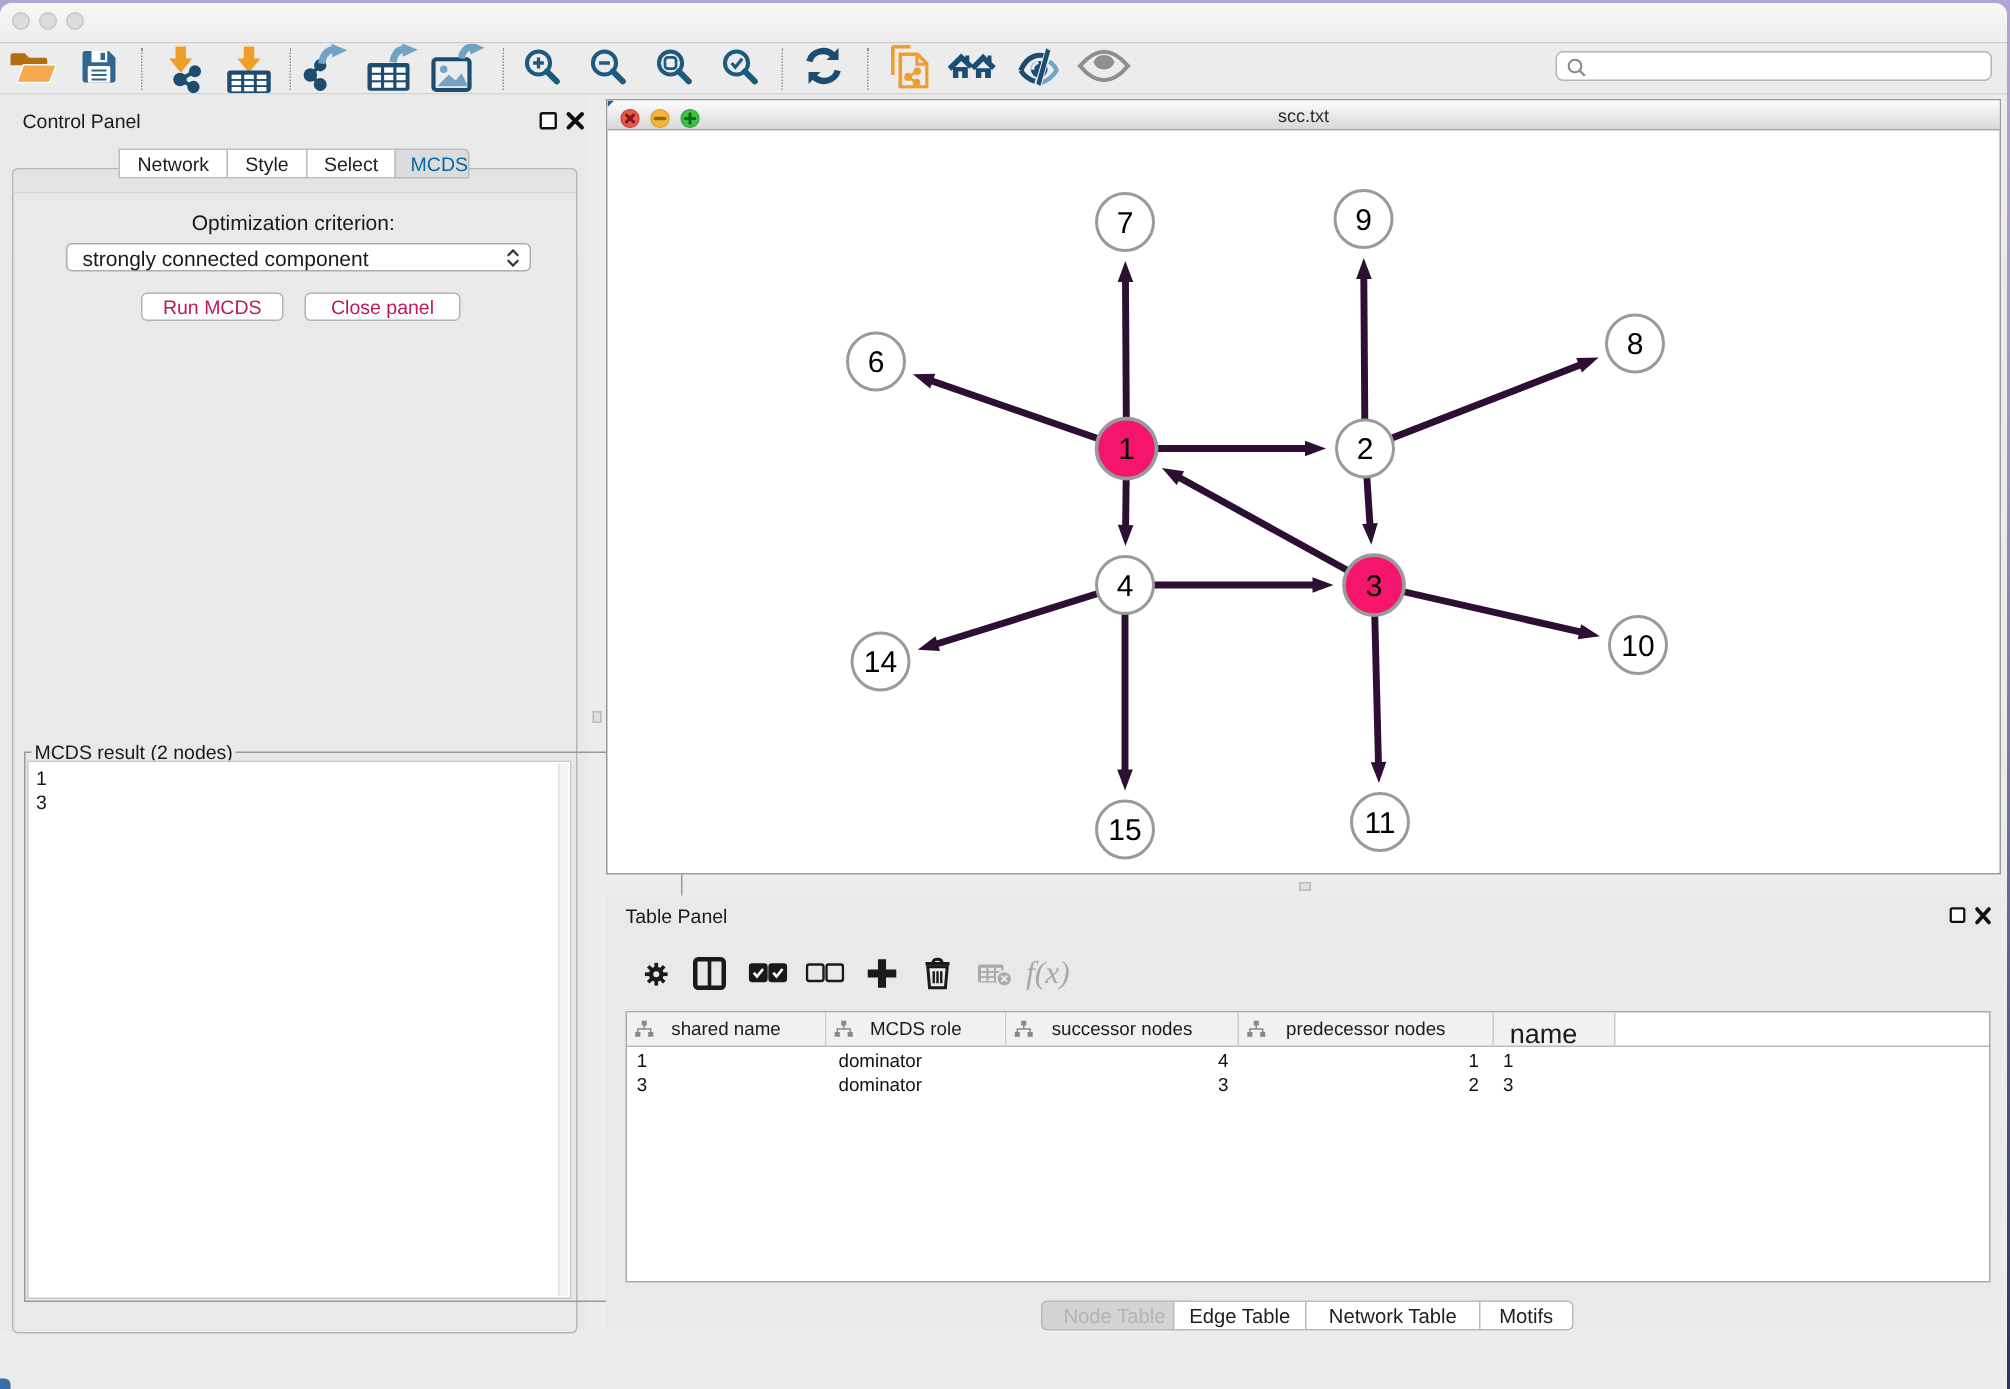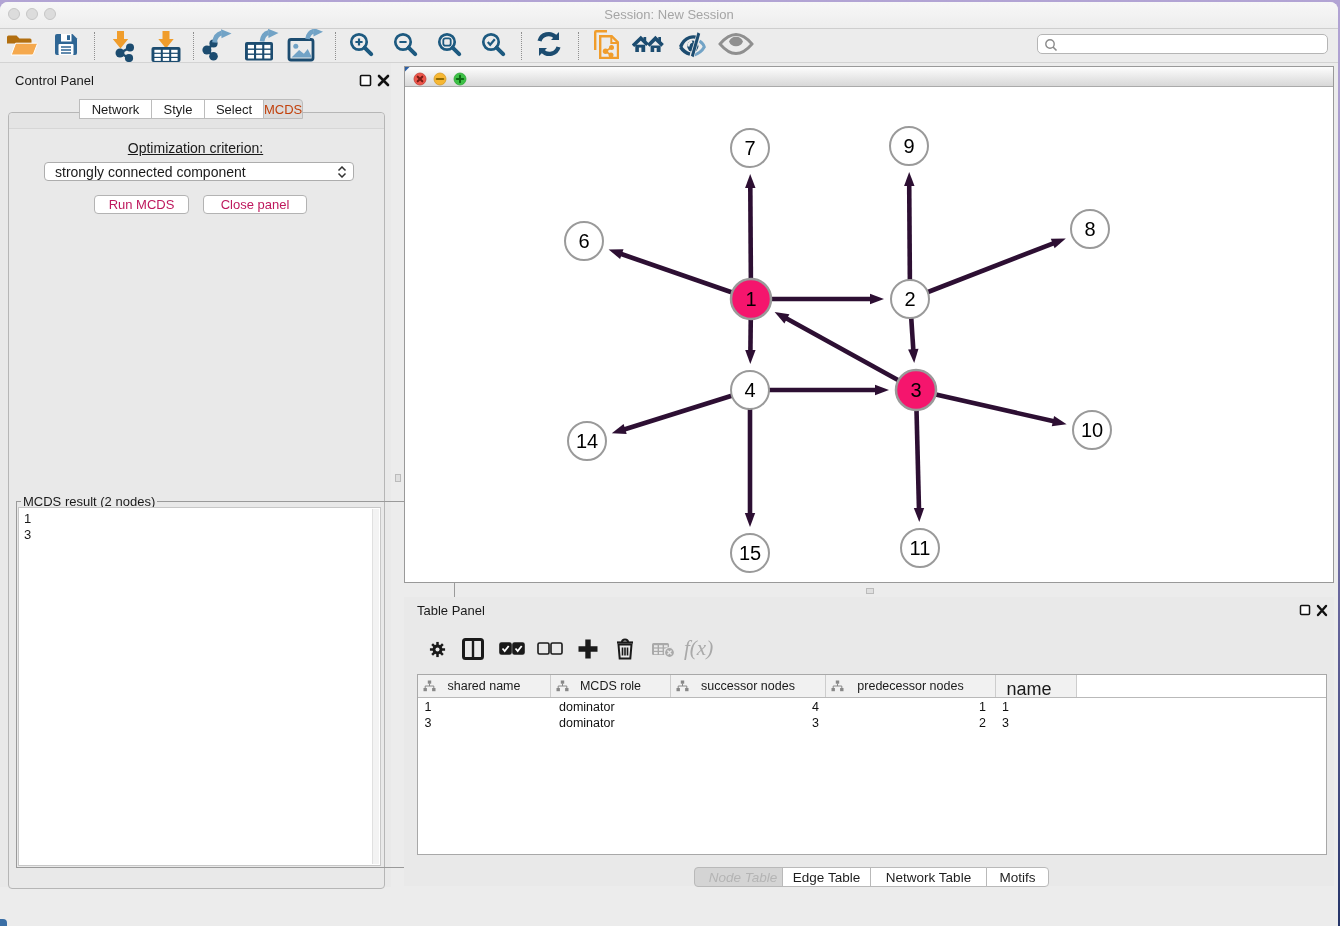--- a/index.html
+++ b/index.html
@@ -31,21 +31,20 @@
 .ttab { position:absolute; top:0; height:20px; border:1px solid #b9b9b9; background:#fff; font-size:13.5px; font-weight:500; color:#1e1e1e; text-align:center; line-height:19px; }
 </style>
 </head>
 <body>
 <div class="window">
 
   <div class="titlebar">
     <div class="tl" style="left:8px;"></div>
     <div class="tl" style="left:26px;"></div>
     <div class="tl" style="left:44px;"></div>
-    <div class="wtitle">Session: New Session</div>
   </div>
 
   <div class="toolbar" id="maintoolbar">
       <div class="sep" style="left:94px;"></div>
       <div class="sep" style="left:193px;"></div>
       <div class="sep" style="left:335px;"></div>
       <div class="sep" style="left:521px;"></div>
       <div class="sep" style="left:578px;"></div>
       <svg class="abs" style="left:3px; top:2px;" width="38" height="27" viewBox="0 0 38 27">
         <path d="M4 23 V6 q0-1.5 1.5-1.5 h8 l3 3 h10.5 q1.5 0 1.5 1.5 v3.5 h-24.5 z" fill="#b26f10"></path>
@@ -175,25 +174,25 @@
 
   <div class="cpanel">
     <div class="phead abs" style="left:15px; top:10px;">Control Panel</div>
     <svg class="abs" style="left:359px; top:11px;" width="32" height="13" viewBox="0 0 32 13">
       <rect x="1.5" y="1.5" width="10" height="10" fill="#fff" stroke="#111" stroke-width="1.6" rx="1"></rect>
       <path d="M20 2 L29 11 M29 2 L20 11" stroke="#111" stroke-width="2.6" stroke-linecap="round"></path>
     </svg>
     <div class="tab" style="left:79px; top:36px; width:73px;">Network</div>
     <div class="tab" style="left:151px; top:36px; width:54px;">Style</div>
     <div class="tab" style="left:204px; top:36px; width:60px;">Select</div>
-    <div class="tab" style="left:263px; top:36px; width:40px; background:#dcdcdc; color:#c2410c; border-radius:0 4px 0 0;text-align:right;">MCDS</div>
+    <div class="tab" style="left:263px; top:36px; width:50px; background:#dcdcdc; color:#0369a1; border-radius:0 4px 0 0;text-align:right;">MCDS</div>
     <div class="tcontent">
         <div style="position:absolute; left:0; top:0; width:100%; height:16px; background:#e4e4e4; border-bottom:1px solid #d6d6d6; border-radius:4px 4px 0 0;"></div>
       </div>
-    <div class="abs" style="left:0; top:77px; width:391px; text-align:center; font-size:14px; color:#1a1a1a;text-decoration:underline;">Optimization criterion:</div>
+    <div class="abs" style="left:0; top:77px; width:391px; text-align:center; font-size:14px; color:#1a1a1a;">Optimization criterion:</div>
     <div class="abs" style="left:44px; top:99px; width:310px; height:19px; background:#fff; border:1px solid #adadad; border-radius:4px;">
       <span class="abs" style="left:10px; top:1px; font-size:14px; color:#1a1a1a;">strongly connected component</span>
       <svg class="abs" style="right:6px; top:2.5px;" width="10" height="12" viewBox="0 0 10 12">
         <path d="M1.5 4.5 L5 1 L8.5 4.5" fill="none" stroke="#333" stroke-width="1.5"></path>
         <path d="M1.5 7.5 L5 11 L8.5 7.5" fill="none" stroke="#333" stroke-width="1.5"></path>
       </svg>
     </div>
     <div class="btn" style="left:94px; top:132px; width:95px; height:19px; line-height:18px;">Run MCDS</div>
     <div class="btn" style="left:203px; top:132px; width:104px; height:19px; line-height:18px;">Close panel</div>
 
@@ -214,20 +213,21 @@
           <path d="M0 0 h4.5 l-4.5 4.5 z" fill="#2b5fa5"></path>
         </svg>
       <svg class="abs" style="left:0px; top:2px;" width="70" height="20" viewBox="0 0 70 20">
         <circle cx="15" cy="10" r="6" fill="#ee564b" stroke="#c13e33" stroke-width="0.8"></circle>
         <path d="M12.7 7.7 L17.3 12.3 M17.3 7.7 L12.7 12.3" stroke="#7a1d15" stroke-width="2.1" stroke-linecap="round"></path>
         <circle cx="35" cy="10" r="6" fill="#f6b733" stroke="#d59b24" stroke-width="0.8"></circle>
         <path d="M31.8 10 L38.2 10" stroke="#8f6a00" stroke-width="2.2" stroke-linecap="round"></path>
         <circle cx="55" cy="10" r="6" fill="#3dc146" stroke="#2da636" stroke-width="0.8"></circle>
         <path d="M51.8 10 L58.2 10 M55 6.8 L55 13.2" stroke="#0e6a14" stroke-width="2" stroke-linecap="round"></path>
       </svg>
+      <div class="abs" style="left:0; top:3px; width:100%; text-align:center; font-size:12px; color:#2a2a2a;">scc.txt</div>
     </div>
     <svg class="abs" style="left:0px; top:21px;" width="928" height="494" viewBox="0 0 928 494">
       <line x1="346" y1="211" x2="345.3" y2="98.0" stroke="#2d0f33" stroke-width="4.6"></line>
 <path d="M345.2 86.0 L350.5 100.0 L340.1 100.0 Z" fill="#2d0f33"></path>
 <line x1="346" y1="211" x2="214.9" y2="165.5" stroke="#2d0f33" stroke-width="4.6"></line>
 <path d="M203.6 161.5 L218.5 161.2 L215.1 171.0 Z" fill="#2d0f33"></path>
 <line x1="346" y1="211" x2="467.0" y2="211.0" stroke="#2d0f33" stroke-width="4.6"></line>
 <path d="M479.0 211.0 L465.0 216.2 L465.0 205.8 Z" fill="#2d0f33"></path>
 <line x1="346" y1="211" x2="345.4" y2="264.0" stroke="#2d0f33" stroke-width="4.6"></line>
 <path d="M345.3 276.0 L340.2 261.9 L350.6 262.1 Z" fill="#2d0f33"></path>
@@ -385,20 +385,20 @@
         <div style="position:absolute; left:253px; top:25px; width:148px; text-align:right; font-size:12.5px; color:#111;">4</div>
         <div style="position:absolute; left:408px; top:25px; width:160px; text-align:right; font-size:12.5px; color:#111;">1</div>
         <div style="position:absolute; left:584px; top:25px; font-size:12.5px; color:#111;">1</div>
         <div style="position:absolute; left:6.5px; top:41px; font-size:12.5px; color:#111;">3</div>
         <div style="position:absolute; left:141px; top:41px; font-size:12.5px; color:#111;">dominator</div>
         <div style="position:absolute; left:253px; top:41px; width:148px; text-align:right; font-size:12.5px; color:#111;">3</div>
         <div style="position:absolute; left:408px; top:41px; width:160px; text-align:right; font-size:12.5px; color:#111;">2</div>
         <div style="position:absolute; left:584px; top:41px; font-size:12.5px; color:#111;">3</div>
       </div>
 
-    <div class="ttab" style="left:290px; top:270px; width:98px; background:#d4d4d4; color:#b4b4b4; border-radius:4px 0 0 4px;font-style:italic;">Node Table</div>
+    <div class="ttab" style="left:290px; top:270px; width:98px; background:#d4d4d4; color:#b4b4b4; border-radius:4px 0 0 4px;">Node Table</div>
     <div class="ttab" style="left:378px; top:270px; width:89px;">Edge Table</div>
     <div class="ttab" style="left:466px; top:270px; width:117px;">Network Table</div>
     <div class="ttab" style="left:582px; top:270px; width:63px; border-radius:0 4px 4px 0;">Motifs</div>
   </div>
 
 </div>
 <div style="position:absolute; left:0px; top:919px; width:7px; height:7px; background:#3a6ea5; border-radius:0 4px 0 0;"></div>
 
 </body></html>

